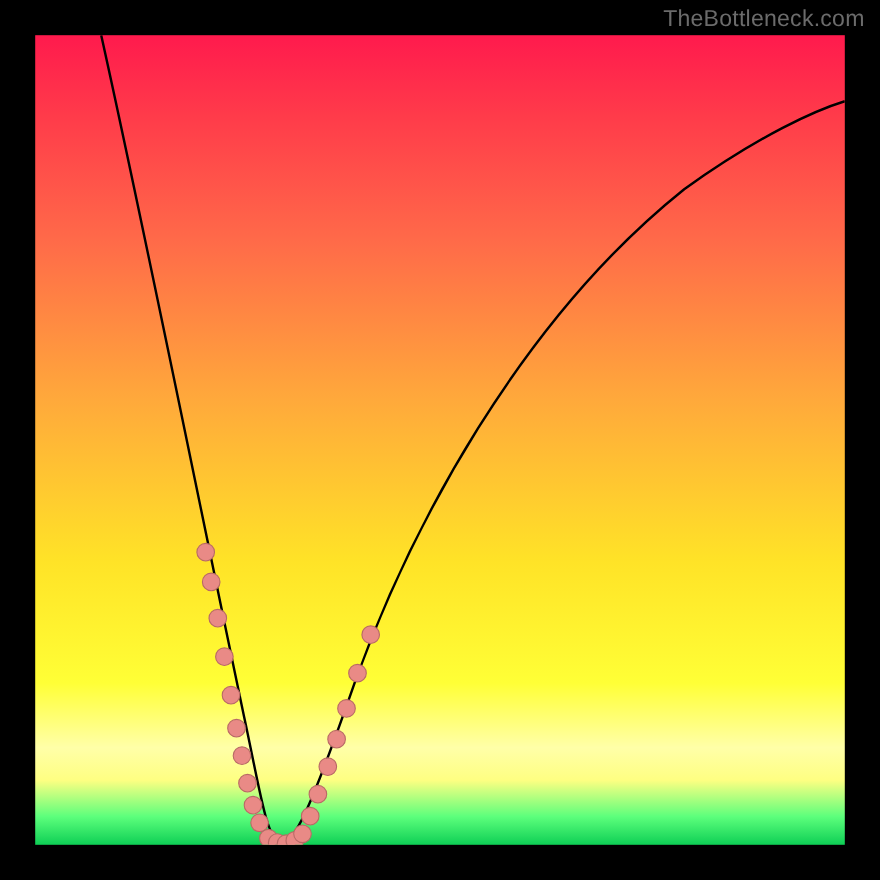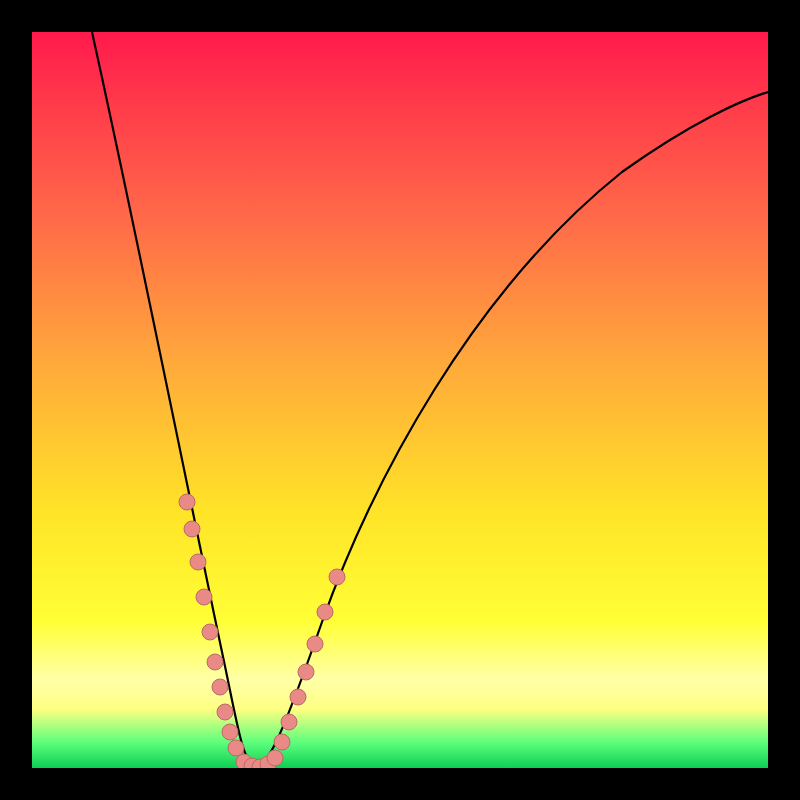--- a/index.html
+++ b/index.html
@@ -57,20 +57,21 @@
   .dot {
     fill: #e98a86;
     stroke: #b96a66;
     stroke-width: 1;
   }
 </style>
 </head>
 <body>
 
 <div class="frame">
+  <div class="watermark">TheBottleneck.com</div>
   <div class="plot">
     <svg class="curve" viewBox="0 0 736 736">
       <path fill="none" stroke="#000" stroke-width="2.2" d="M 60 0
                C 100 180, 150 430, 190 620
                C 205 690, 210 728, 222 734
                C 234 738, 248 710, 290 590
                C 340 450, 440 260, 590 140
                C 660 90, 710 68, 736 60"></path>
       <g>
         <circle class="dot" cx="155" cy="470" r="8"></circle>

